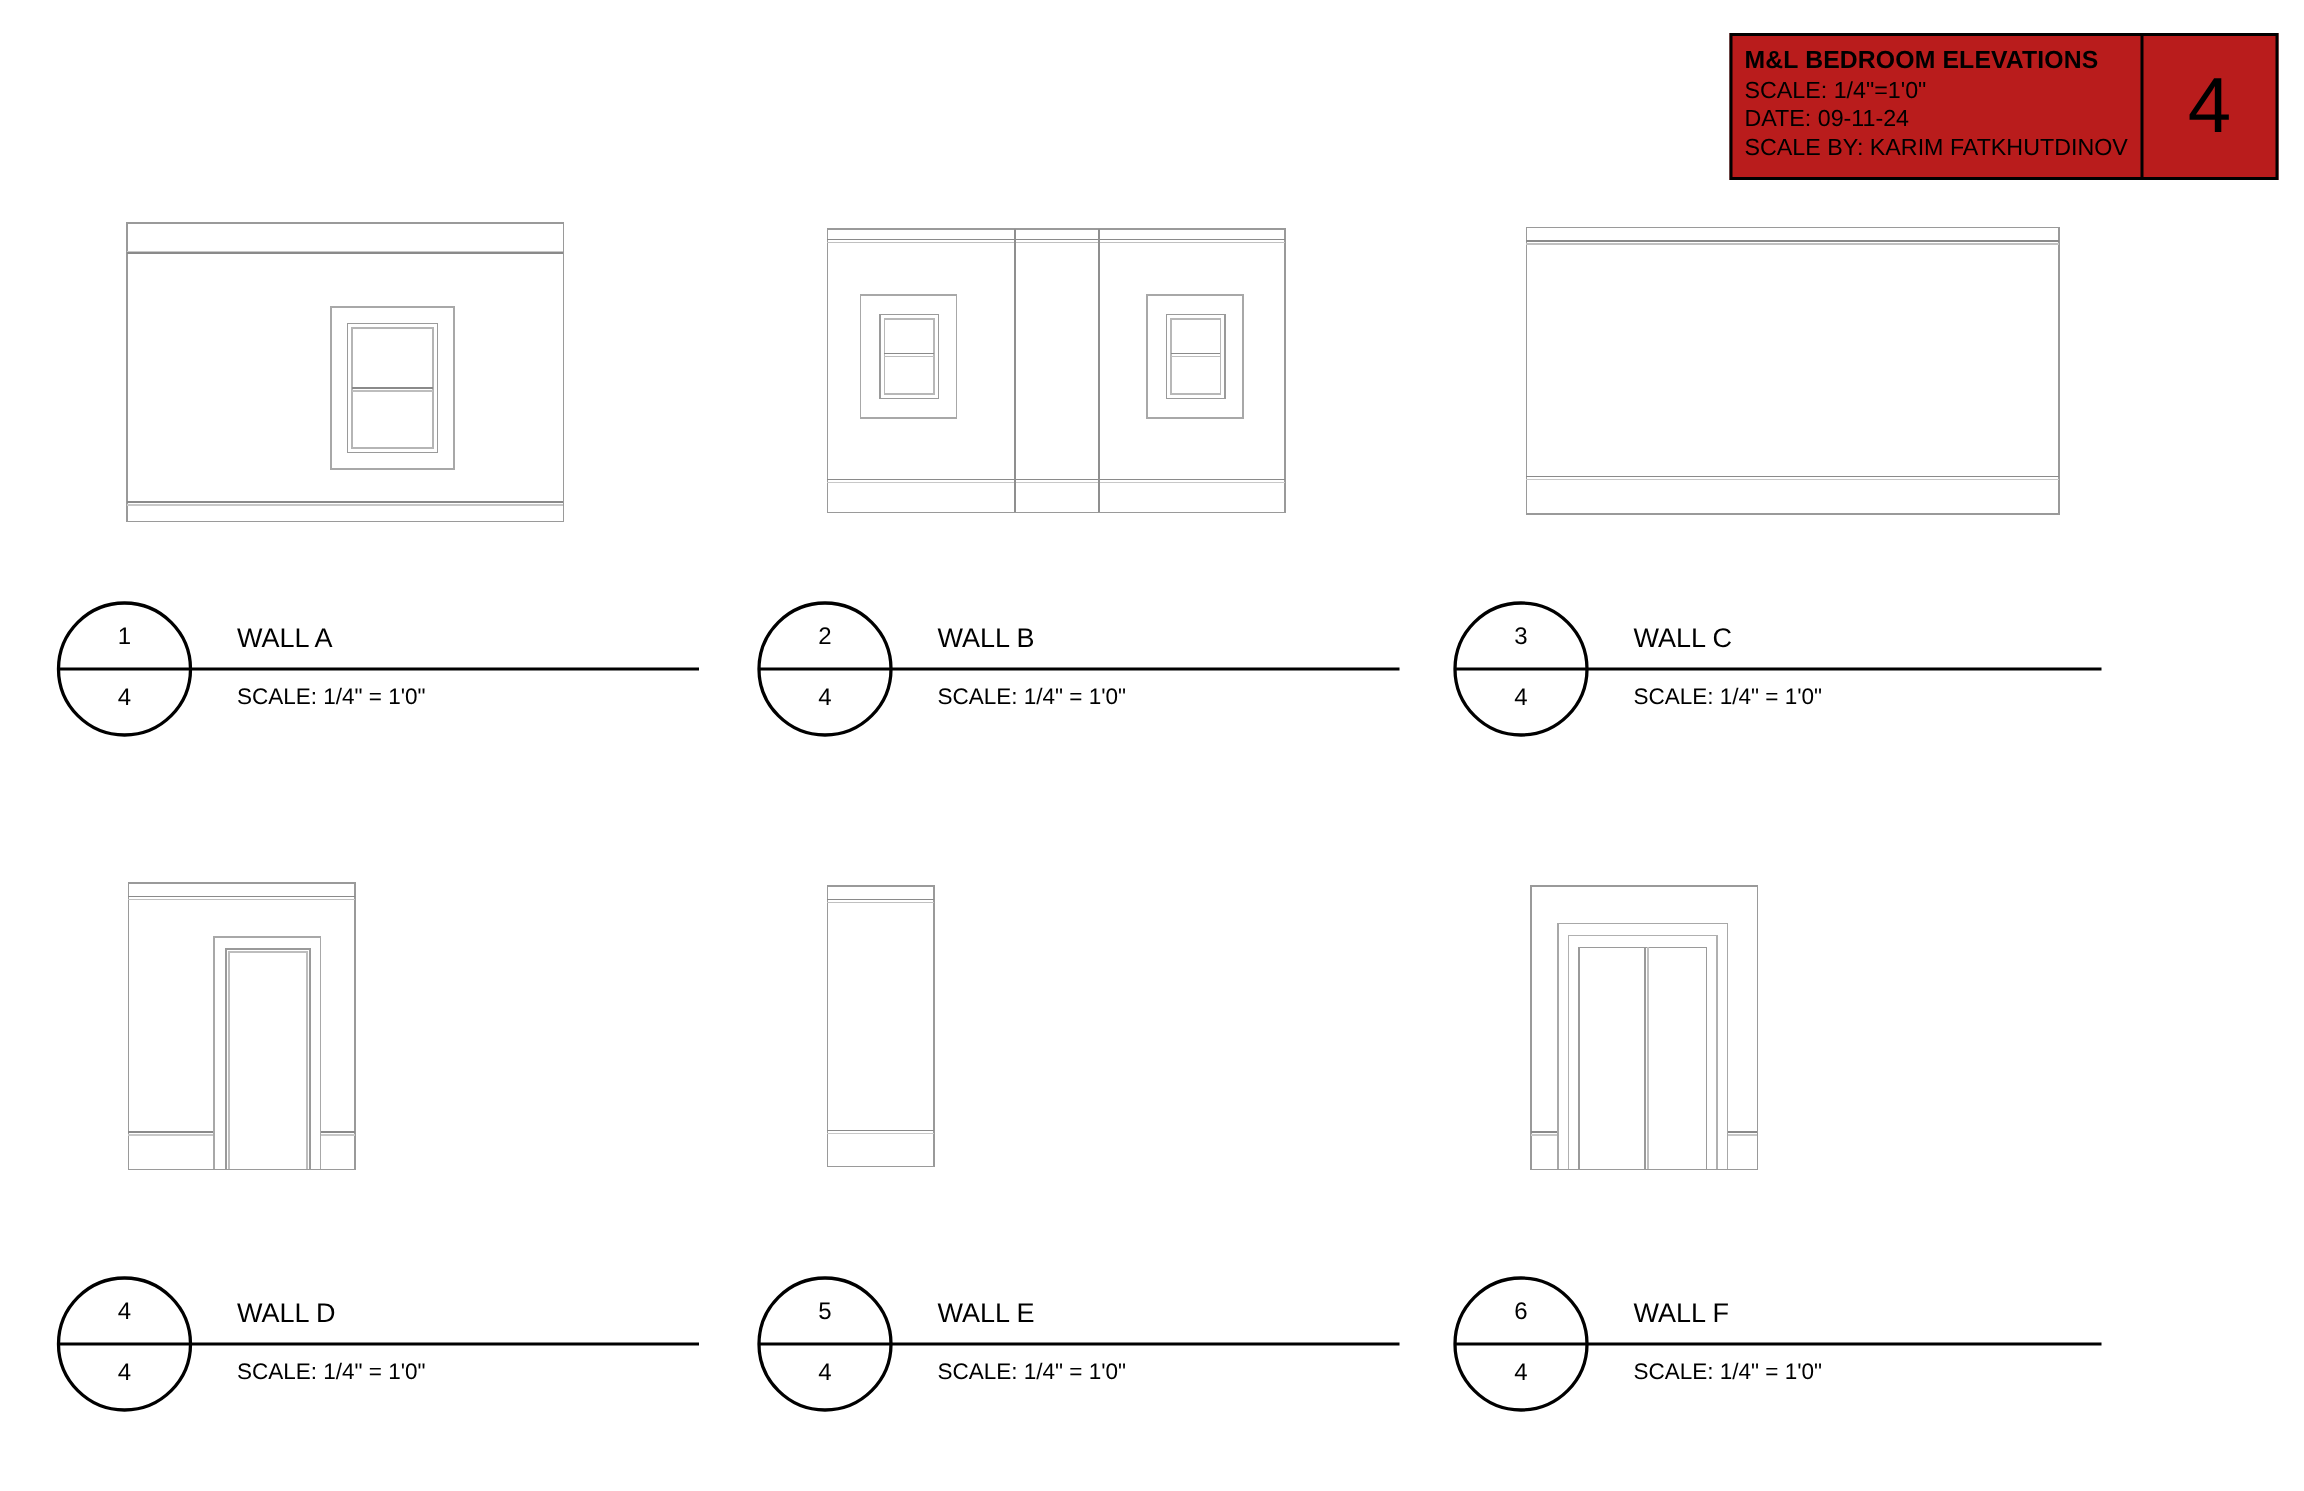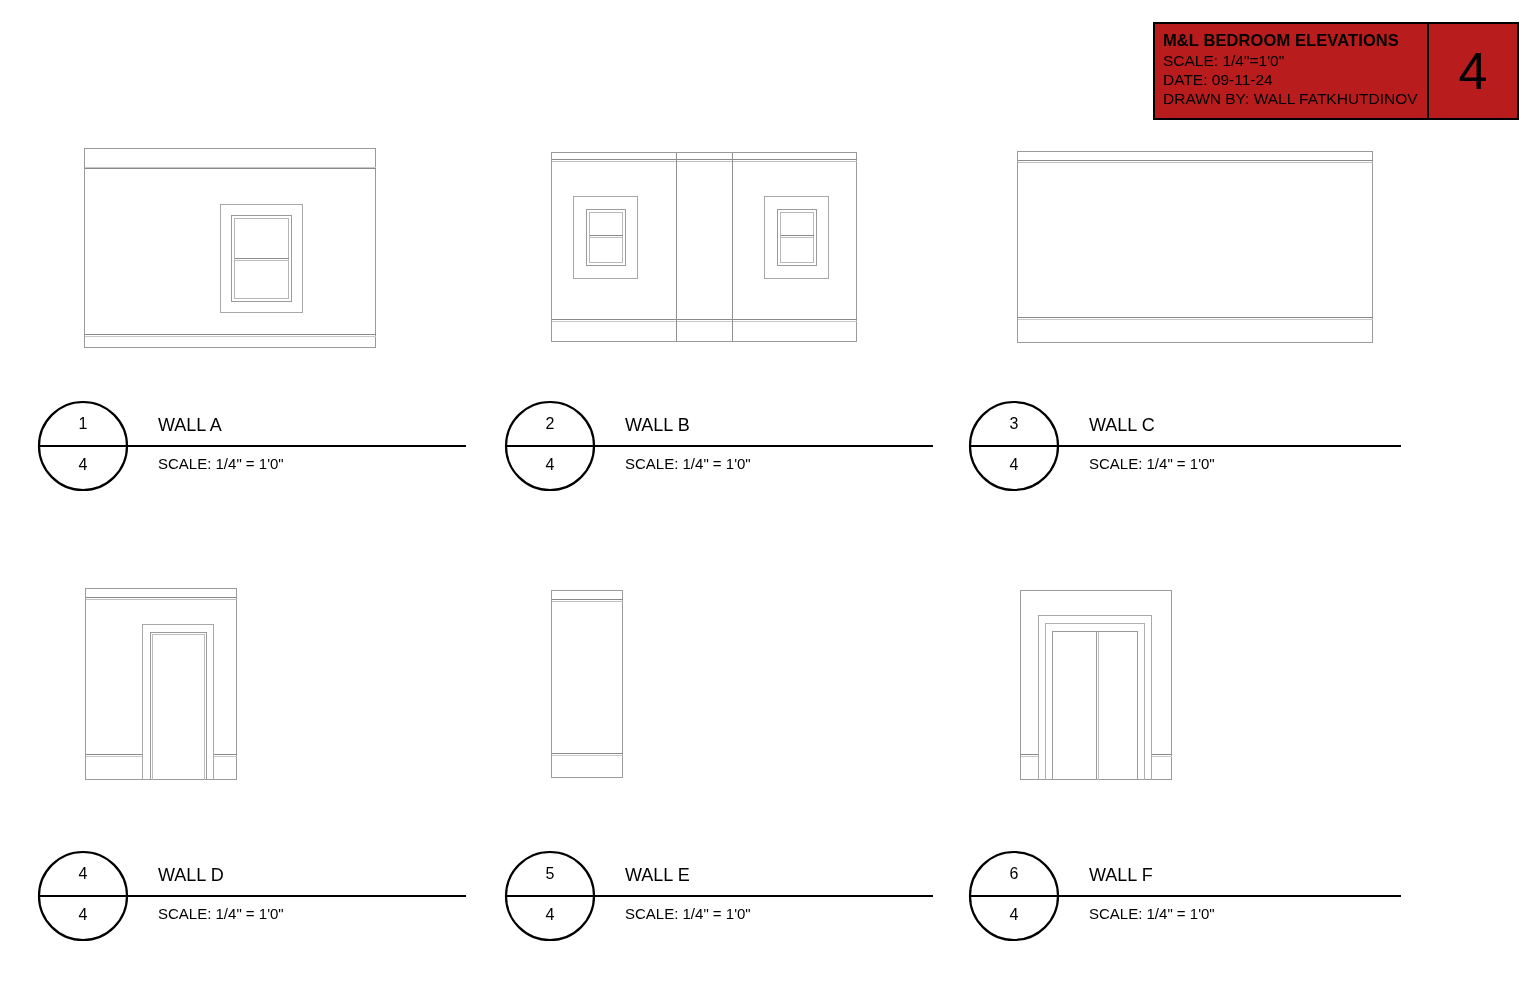--- a/index.html
+++ b/index.html
@@ -95,21 +95,21 @@
   }
 </style>
 </head>
 <body>
 
 <div id="title-block">
   <div id="title-block-text">
     <div class="tb-line tb-title">M&amp;L BEDROOM ELEVATIONS</div>
     <div class="tb-line">SCALE: 1/4"=1'0"</div>
     <div class="tb-line">DATE: 09-11-24</div>
-    <div class="tb-line">DRAWN BY: WALL FATKHUTDINOV</div>
+    <div class="tb-line">SCALE BY: KARIM FATKHUTDINOV</div>
   </div>
   <div id="title-block-number-cell">
     <span id="sheet-number">4</span>
   </div>
 </div>
 
 <div class="elev" style="left:84px; top:148px;">
   <svg width="292" height="200" viewBox="0 0 292 200">
     <g fill="none" stroke="#9a9a9a" stroke-width="1" shape-rendering="crispEdges">
 

